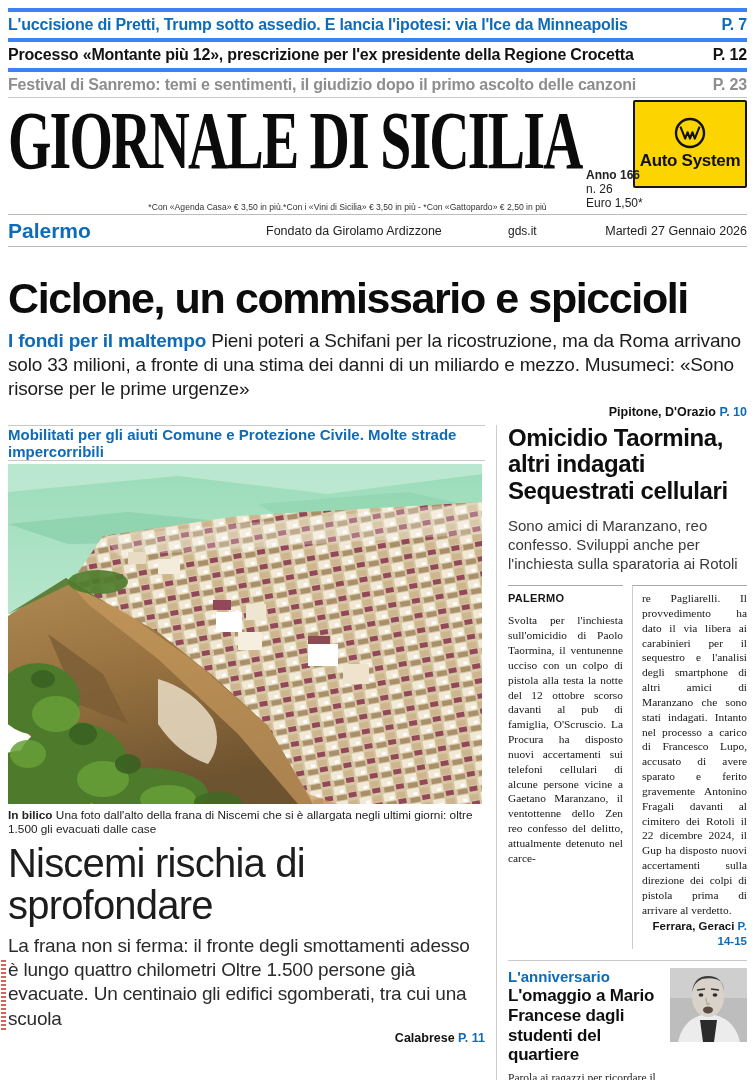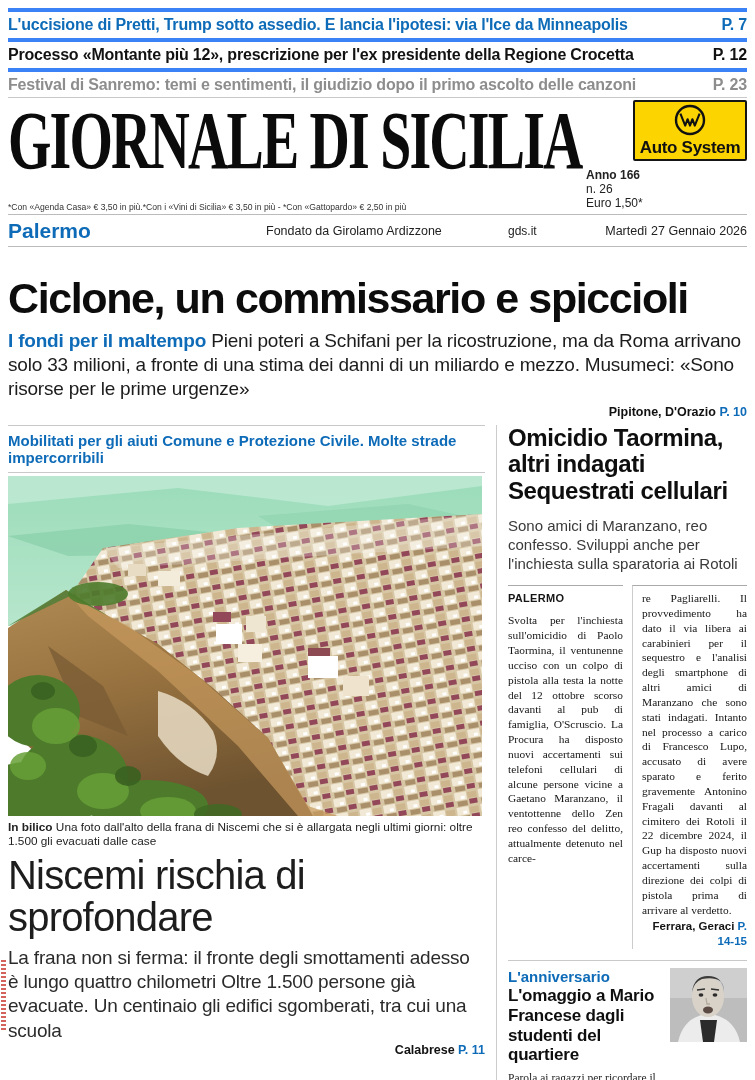--- a/index.html
+++ b/index.html
@@ -11,25 +11,25 @@
   .strip-row { display:flex; justify-content:space-between; align-items:center; height:30px; border-top:4px solid #3b82f6; font-weight:bold; font-size:16px; letter-spacing:-0.2px; }
   .strip-row:last-child { border-bottom:1px solid #c9c9c9; }
   .strip-blue, .strip-blue .pnum { color:#0e6bb8; }
   .strip-black, .strip-black .pnum { color:#121212; }
   .strip-gray, .strip-gray .pnum { color:#8d8d8d; }
   .pnum { font-weight:bold; white-space:nowrap; padding-left:10px; }
 
   
   .masthead { position:relative; height:116px; }
   .mast-title { position:absolute; left:0; top:10px; font-family:"Liberation Serif", serif; font-weight:900; font-size:62px; letter-spacing:-2px; white-space:nowrap; color:#0b0b0b; transform:scale(0.9,1.32); transform-origin:0 60%; }
-  .vw-badge { position:absolute; right:0; top:2px; width:114px; height:61px; background:#fcd500; border:2px solid #151515; border-radius:2px; display:flex; flex-direction:column; align-items:center; justify-content:center; gap:2px; }
+  .vw-badge { position:absolute; right:0; top:2px; width:114px; height:88px; background:#fcd500; border:2px solid #151515; border-radius:2px; display:flex; flex-direction:column; align-items:center; justify-content:center; gap:2px; }
   .vw-badge .brand { font-size:17px; font-weight:bold; color:#111; letter-spacing:-0.3px; }
   .issue-block { position:absolute; left:578px; top:70px; font-size:12px; line-height:1.18; color:#222; }
   .issue-block .anno { font-weight:bold; }
-  .edition-note { position:absolute; left:0; right:60px; bottom:2px; font-size:8.6px; color:#333; }
+  .edition-note { position:absolute; left:0; right:60px; bottom:2px; text-align:center; font-size:8.6px; color:#333; }
 
   
   .dateline { position:relative; height:33px; border-top:1px solid #bbb; border-bottom:1px solid #bbb; }
   .dateline .ed { position:absolute; left:0; top:4px; font-size:21px; font-weight:bold; color:#0e6bb8; }
   .dateline .founded { position:absolute; left:258px; top:9px; font-size:12.5px; color:#222; }
   .dateline .site { position:absolute; left:500px; top:9px; font-size:12px; color:#222; }
   .dateline .date { position:absolute; right:0; top:9px; font-size:12.5px; color:#222; }
 
   
   .lead { padding-top:6px;margin-top:24px; }
@@ -38,21 +38,21 @@
   .lead .deck .kick { color:#0e6bb8; font-weight:bold; }
   .lead .byline { text-align:right; font-size:12.5px; margin-top:4px; padding-bottom:6px; }
   .bold { font-weight:bold; }
   .bluep { color:#0e6bb8; font-weight:bold; }
 
   
   .main-cols { display:flex; }
   .col-left { width:482px; }
   .col-right { flex:1; margin-left:11px; border-left:1px solid #ccc; padding-left:11px; }
 
-  .kicker-bar { border-top:1px solid #c9c9c9; border-bottom:1px solid #c9c9c9; padding:6px 0; font-size:15px; font-weight:bold; color:#0e6bb8; }
+  .kicker-bar { border-top:1px solid #c9c9c9; border-bottom:1px solid #c9c9c9; padding:0 0; font-size:15px; font-weight:bold; color:#0e6bb8; }
   .photo-wrap { margin-top:3px; width:474px; height:340px; overflow:hidden; }
   .caption { font-size:11.8px; color:#222; padding:4px 0 6px; }
   .niscemi-h { font-size:40px; font-weight:normal; color:#1d1d1d; letter-spacing:-0.8px; line-height:1.05; }
   .niscemi-deck { margin-top:8px; font-size:19px; line-height:1.28; color:#2b2b2b; letter-spacing:-0.2px; }
   .niscemi-by { text-align:right; font-size:12.5px; margin-top:0px; }
 
   
   .om-h { font-size:24px; font-weight:bold; color:#0e0e0e; line-height:1.1; letter-spacing:-0.4px; }
   .om-deck { margin-top:12px; font-size:15px; line-height:1.27; color:#3a3a3a; }
   .om-body { display:flex; margin-top:12px; }

